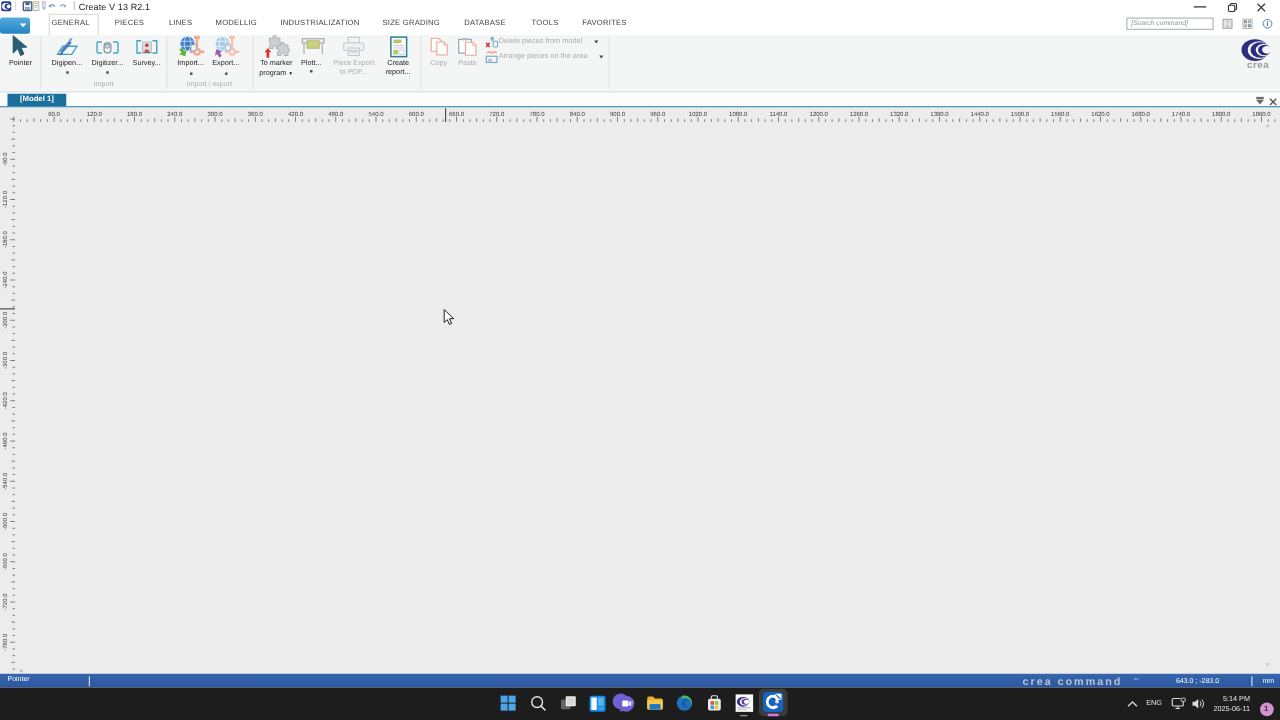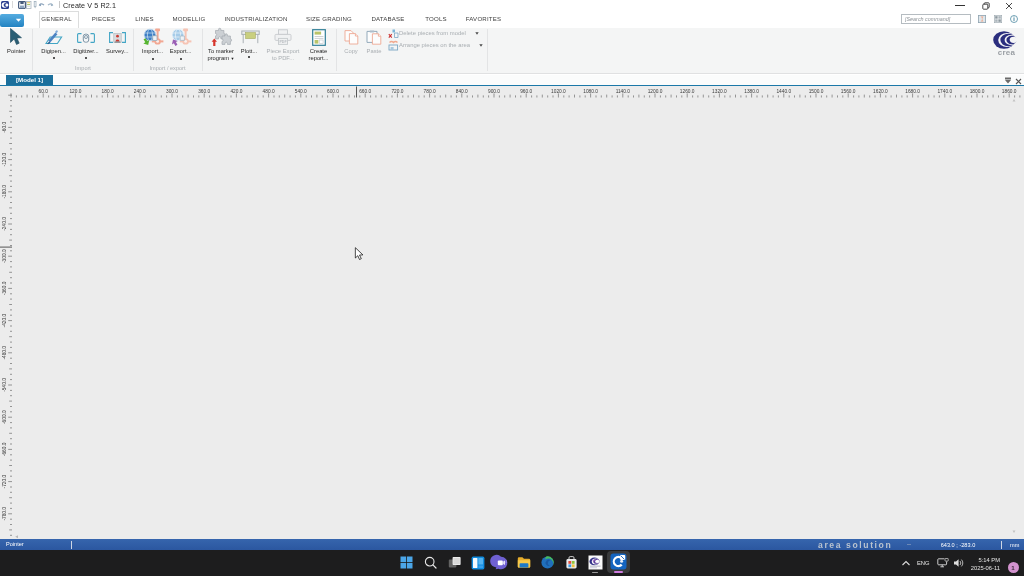--- a/index.html
+++ b/index.html
@@ -40,21 +40,21 @@
 <svg class="abs" style="left:38px;top:1.5px" width="7" height="7" viewBox="0 0 7 7">
  <path d="M1.4 3 Q3.5 0.6 6 3.2" fill="none" stroke="#8ba3bb" stroke-width="1.2"></path>
  <path d="M2.6 1.6 L0.6 3.4 L3.2 4.2 Z" fill="#8ba3bb"></path>
 </svg>
 
 <svg class="abs" style="left:46.5px;top:1.5px" width="7" height="7" viewBox="0 0 7 7">
  <path d="M5.6 3 Q3.5 0.6 1 3.2" fill="none" stroke="#9fb4c6" stroke-width="1.2"></path>
  <path d="M4.4 1.6 L6.4 3.4 L3.8 4.2 Z" fill="#9fb4c6"></path>
 </svg>
 <div class="abs" style="left:58.5px;top:1px;width:1px;height:7px;background:#c9c9c9"></div>
-<div class="abs" style="left:63px;top:0.5px;font-size:7.2px;color:#1f1f1f;letter-spacing:0.1px">Create V 5 R2.1</div>
+<div class="abs" style="left:63px;top:0.5px;font-size:7.2px;color:#1f1f1f;letter-spacing:0.1px">Create V 13 R2.1</div>
 
 <div class="abs" style="left:955px;top:4.5px;width:10px;height:1.2px;background:#333"></div>
 <svg class="abs" style="left:981.5px;top:1.5px" width="8" height="8" viewBox="0 0 8 8">
  <rect x="2.2" y="0.8" width="5" height="5" rx="0.8" fill="none" stroke="#333" stroke-width="0.9"></rect>
  <rect x="0.8" y="2.2" width="5" height="5" rx="0.8" fill="#fff" stroke="#333" stroke-width="0.9"></rect>
 </svg>
 <svg class="abs" style="left:1005px;top:1.5px" width="8" height="8" viewBox="0 0 8 8">
  <path d="M1 1 L7 7 M7 1 L1 7" stroke="#333" stroke-width="0.9"></path>
 </svg>
 <div class="abs" style="left:0;top:10px;width:1024px;height:18px;background:#fff;"></div>
@@ -313,21 +313,21 @@
     <path d="M1012.5 15.5 L1015.5 15.5 L1014 13 Z" fill="#c2c2c2"></path>
     <path d="M1012.5 444.5 L1015.5 444.5 L1014 447 Z" fill="#c2c2c2"></path>
     <g transform="translate(355,160.8)">
 <path d="M0.35 0.9 L0.35 11.2 L2.8 8.9 L4.5 12.7 L6.3 11.9 L4.5 8.2 L7.9 8.1 Z" fill="#fff" stroke="#000" stroke-width="0.7"></path>
 </g>
   </svg>
 
 <div class="abs" style="left:0;top:539.3px;width:1024px;height:10.7px;background:linear-gradient(#3665ad,#2b57a0)"></div>
 <div class="abs" style="left:6px;top:541.3px;font-size:5.6px;color:#fff">Pointer</div>
 <div class="abs" style="left:71px;top:540.8px;width:1px;height:8px;background:#cdd6e4"></div>
-<div class="abs" style="left:818px;top:539.8px;font-size:8.6px;font-weight:bold;color:#b9c3cf;letter-spacing:1.6px;white-space:nowrap">area solution</div>
+<div class="abs" style="left:818px;top:539.8px;font-size:8.6px;font-weight:bold;color:#b9c3cf;letter-spacing:1.6px;white-space:nowrap">crea command</div>
 <div class="abs" style="left:907px;top:541px;font-size:6px;font-weight:bold;color:#b9c3cf">--</div>
 <div class="abs" style="left:958px;top:541.5px;transform:translateX(-50%);font-size:5.6px;color:#fff;white-space:nowrap">643.0 ; -283.0</div>
 <div class="abs" style="left:1001px;top:540.8px;width:1px;height:8px;background:#cdd6e4"></div>
 <div class="abs" style="left:1010px;top:541.5px;font-size:5.6px;color:#fff">mm</div>
 <div class="abs" style="left:0;top:550px;width:1024px;height:26px;background:#1d1d1e"></div>
 <svg class="abs" style="left:400px;top:556px" width="13" height="13" viewBox="0 0 13 13">
 <rect x="0.5" y="0.5" width="5.6" height="5.6" fill="#4ba6e8"></rect>
 <rect x="6.9" y="0.5" width="5.6" height="5.6" fill="#4ba6e8"></rect>
 <rect x="0.5" y="6.9" width="5.6" height="5.6" fill="#4ba6e8"></rect>
 <rect x="6.9" y="6.9" width="5.6" height="5.6" fill="#4ba6e8"></rect>

